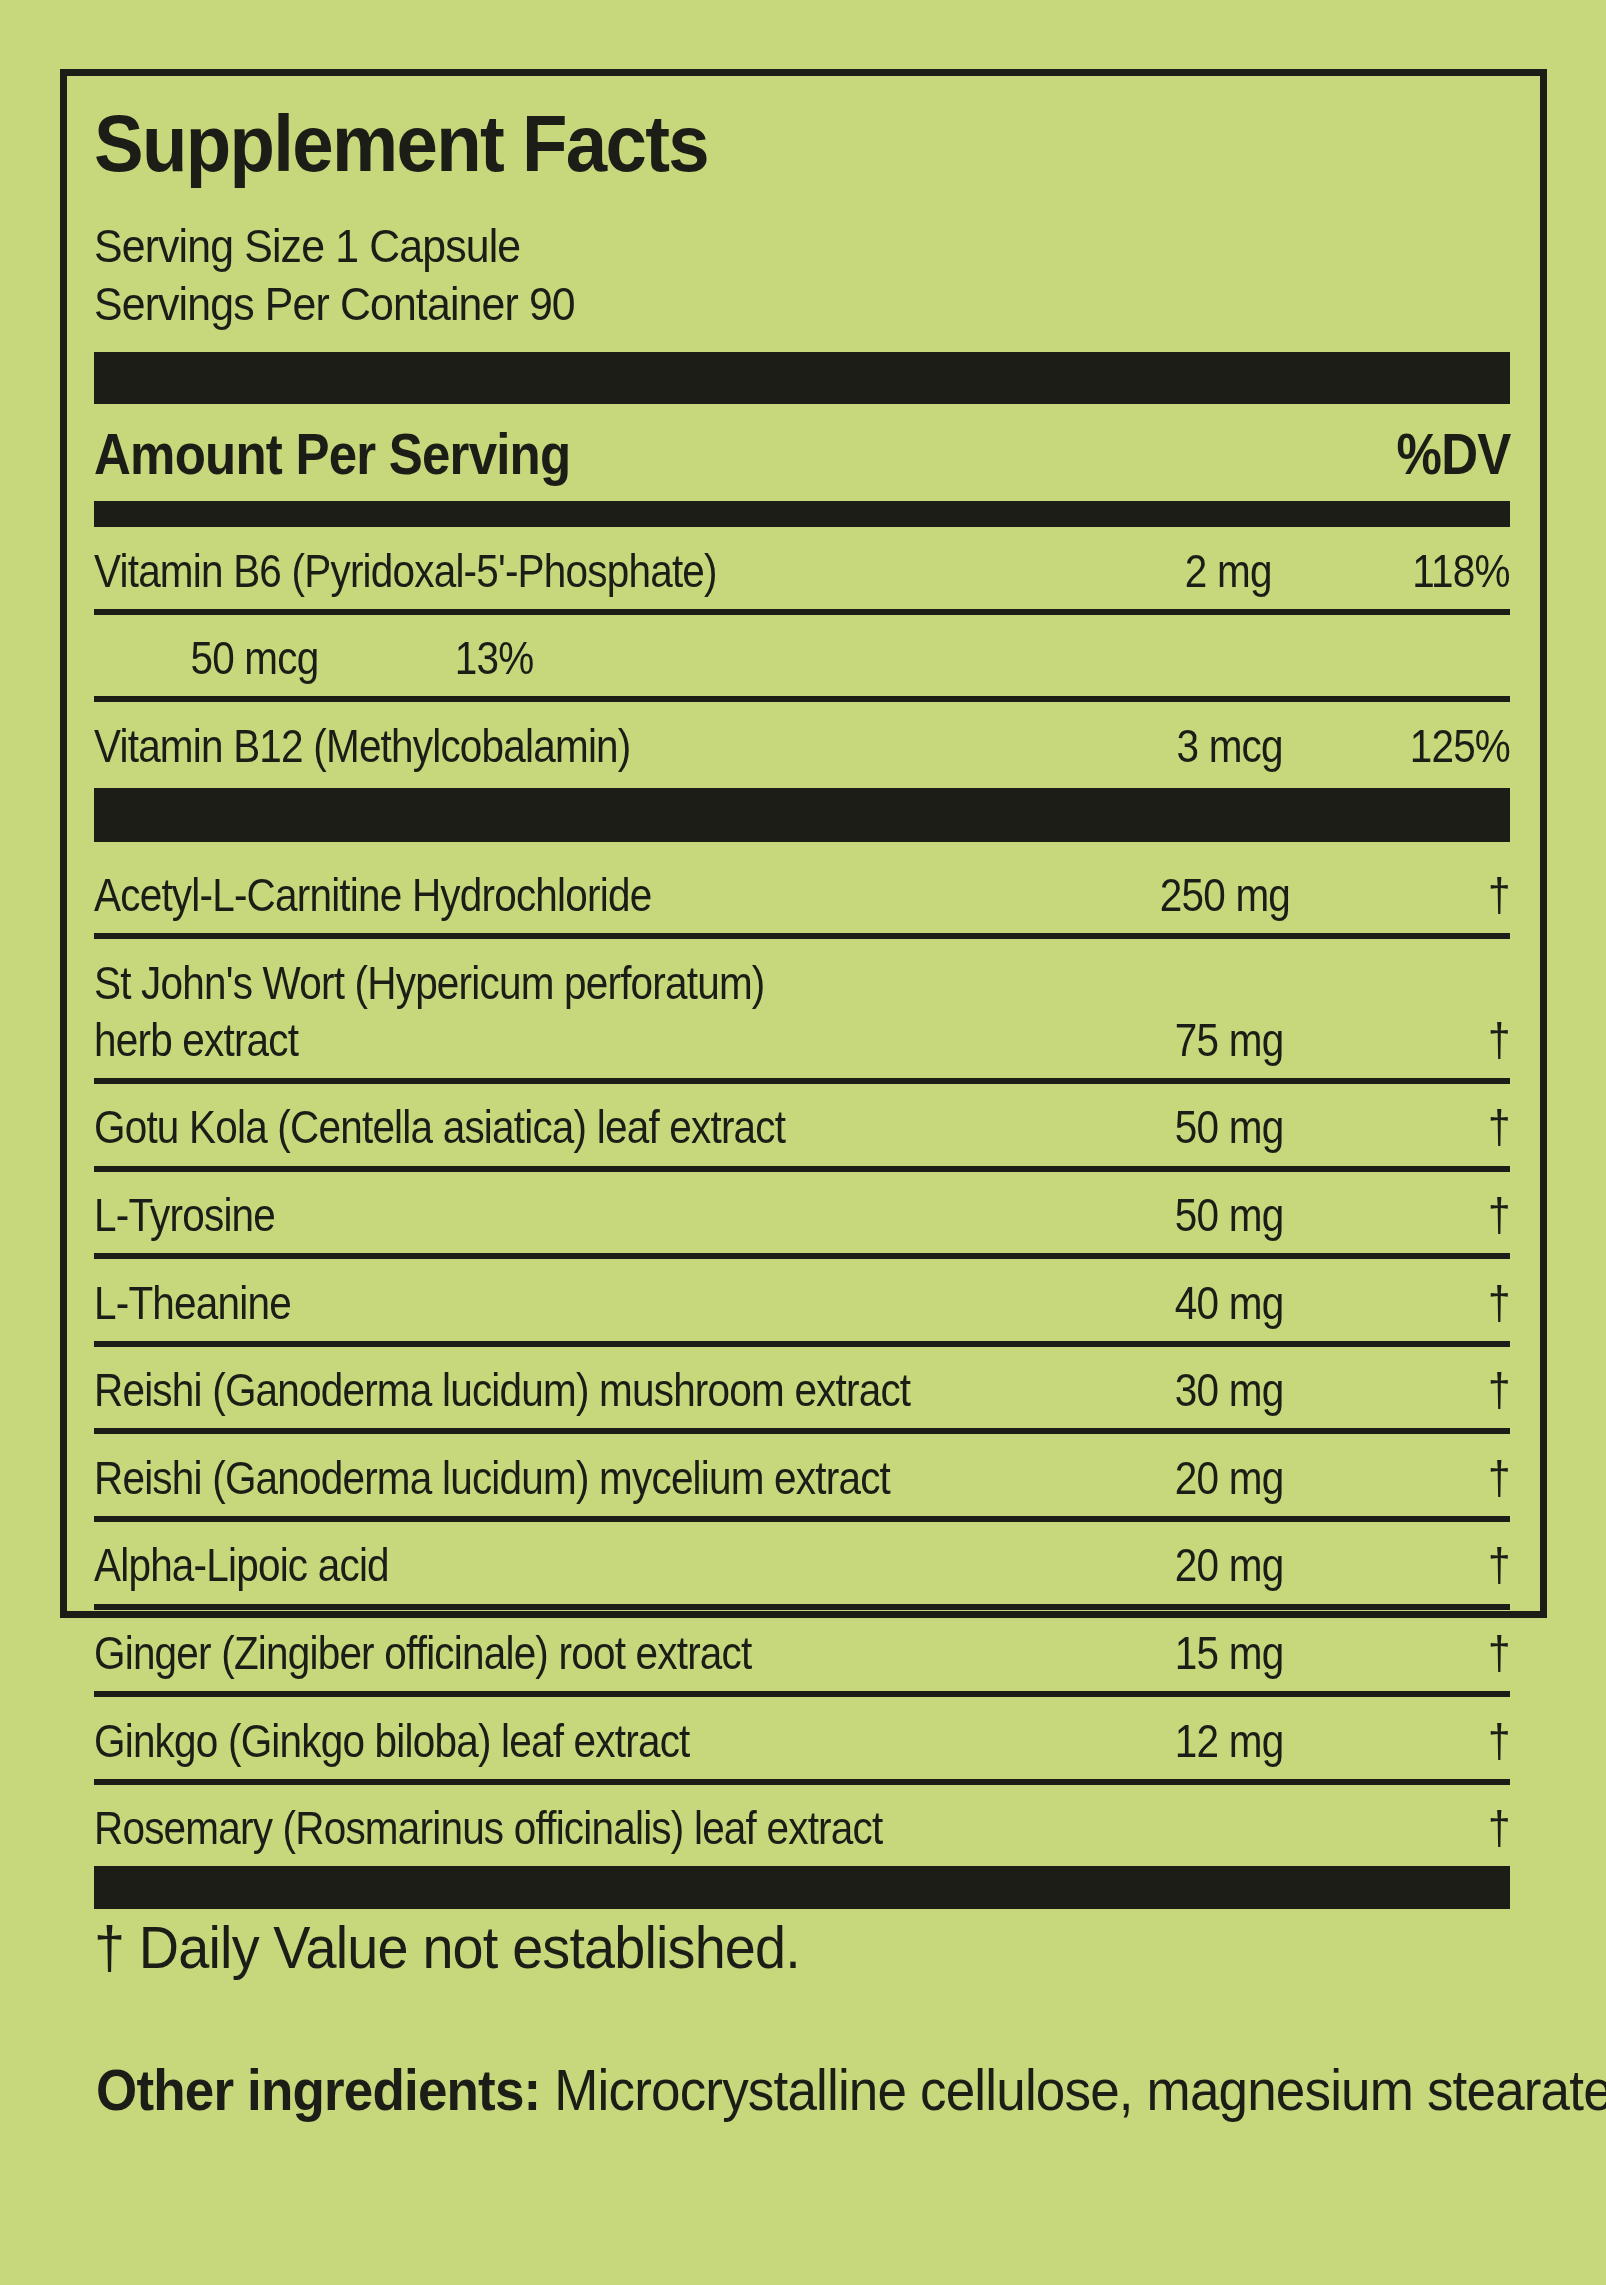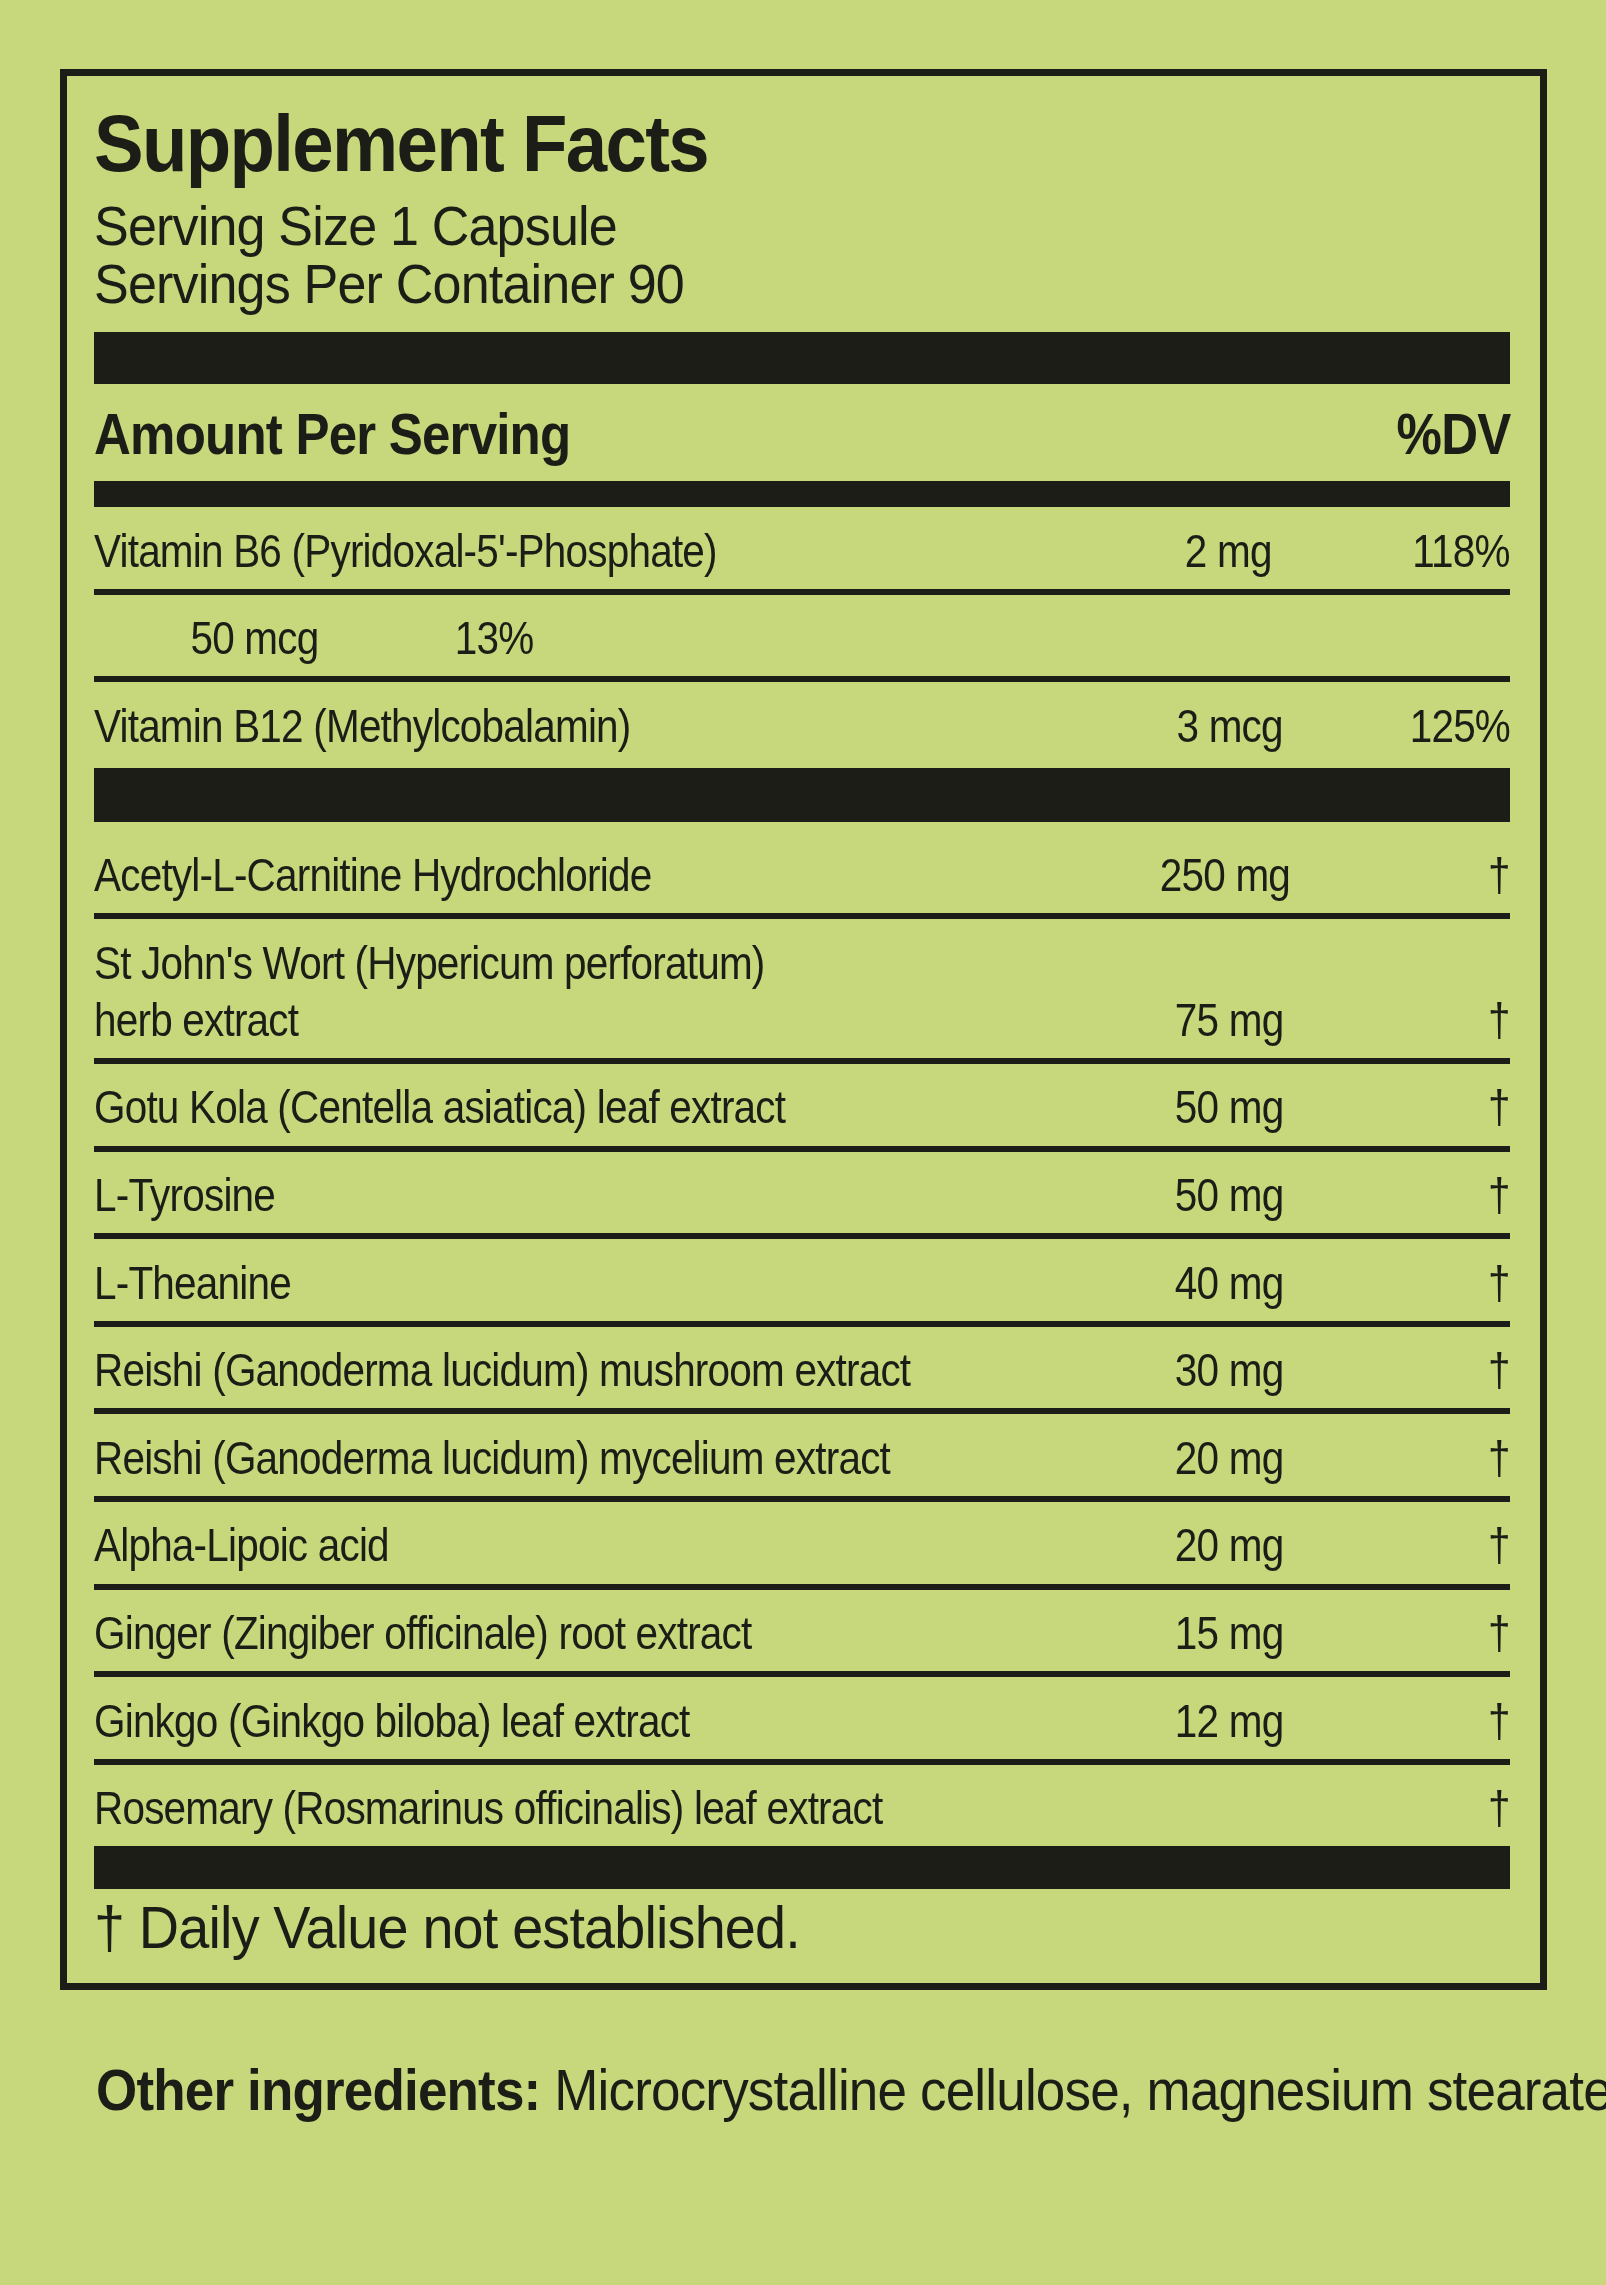--- a/index.html
+++ b/index.html
@@ -11,34 +11,34 @@
     width: 1606px; height: 2285px;
     background: var(--bg);
     color: var(--ink);
     font-family: "Liberation Sans", sans-serif;
     overflow: hidden;
     position: relative;
   }
   .label-box {
     position: absolute;
     left: 60px; top: 69px;
-    width: 1487px; height: 1921px;
+    width: 1487px; height: 1549px;
     border: 7.3px solid var(--ink);
     padding: 0 30px 0 27.4px;
   }
   .cond  { display: inline-block; transform: scaleX(0.88); transform-origin: 0 100%; white-space: pre; }
   .cond-r{ display: inline-block; transform: scaleX(0.88); transform-origin: 100% 100%; white-space: pre; }
   .wide  { transform: scaleX(0.93); }
 
   .panel-title {
     margin-top: 27.4px;
     font-size: 80px; line-height: 82px;
     font-weight: bold; letter-spacing: -1.8px;
   }
-  .serving-block { margin-top: 12px; font-size: 56px; line-height: 58px; letter-spacing: -0.9px; }
+  .serving-block { margin-top: 32px; font-size: 46px; line-height: 58px; letter-spacing: -0.9px; }
 
   .bar { background: var(--ink); }
   .bar-1 { margin-top: 18.3px; height: 52px; }
   .bar-2 { margin-top: 22px; height: 26.5px; }
   .bar-3 { margin-top: 3.7px;  height: 54px; }
   .bar-4 { margin-top: 0;    height: 43px; }
 
   .col-header {
     display: flex; justify-content: space-between; align-items: flex-end;
     padding-top: 24px;

